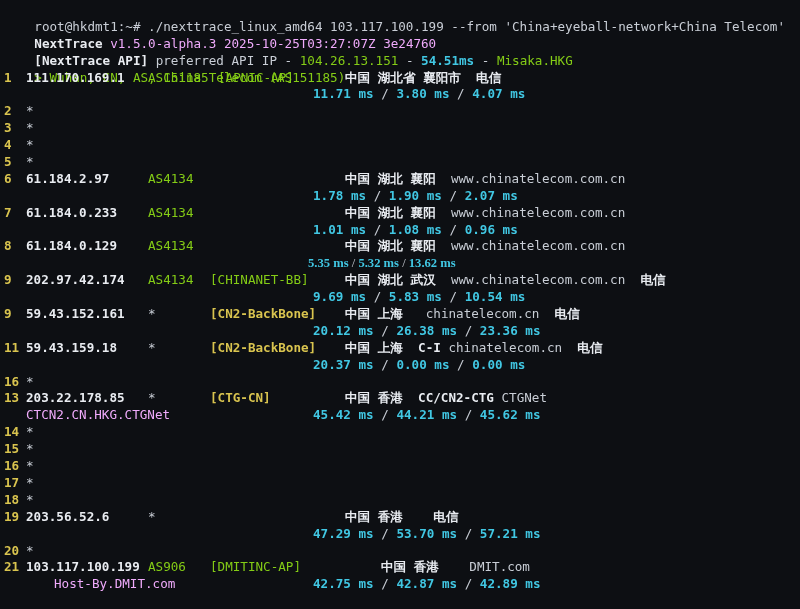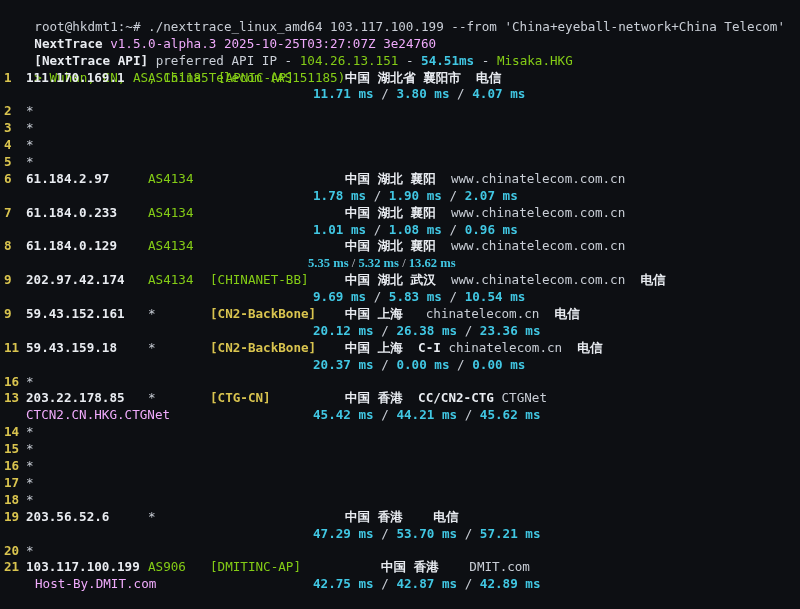--- a/index.html
+++ b/index.html
@@ -72,20 +72,20 @@
       <div class="line"><span class="at gy" style="left: 26px;">CTCN2.CN.HKG.CTGNet</span><span class="at " style="left: 313px;"><span class="cy">45.42 ms</span><span class="w"> / </span><span class="cy">44.21 ms</span><span class="w"> / </span><span class="cy">45.62 ms</span></span></div>
       <div class="line"><span class="at yel" style="left: 4px;">14</span><span class="at w" style="left: 26px;">*</span></div>
       <div class="line"><span class="at yel" style="left: 4px;">15</span><span class="at w" style="left: 26px;">*</span></div>
       <div class="line"><span class="at yel" style="left: 4px;">16</span><span class="at w" style="left: 26px;">*</span></div>
       <div class="line"><span class="at yel" style="left: 4px;">17</span><span class="at w" style="left: 26px;">*</span></div>
       <div class="line"><span class="at yel" style="left: 4px;">18</span><span class="at w" style="left: 26px;">*</span></div>
       <div class="line"><span class="at yel" style="left: 4px;">19</span><span class="at wb" style="left: 26px;">203.56.52.6</span><span class="at w" style="left: 148px;">*</span><span class="at " style="left: 345px;"><span class="wb">中国 香港    电信</span></span></div>
       <div class="line"><span class="at " style="left: 313px;"><span class="cy">47.29 ms</span><span class="w"> / </span><span class="cy">53.70 ms</span><span class="w"> / </span><span class="cy">57.21 ms</span></span></div>
       <div class="line"><span class="at yel" style="left: 4px;">20</span><span class="at w" style="left: 26px;">*</span></div>
       <div class="line"><span class="at yel" style="left: 4px;">21</span><span class="at wb" style="left: 26px;">103.117.100.199</span><span class="at grn" style="left: 148px;">AS906</span><span class="at grn" style="left: 210px;">[DMITINC-AP]</span><span class="at " style="left: 365px; margin-left: 16px;"><span class="wb">中国 香港</span><span class="w">    DMIT.com</span></span></div>
-      <div class="line"><span class="at gy" style="left: 11px; padding-left: 24px;">Host-By.DMIT.com</span><span class="at " style="left: 313px;"><span class="cy">42.75 ms</span><span class="w"> / </span><span class="cy">42.87 ms</span><span class="w"> / </span><span class="cy">42.89 ms</span></span></div>
+      <div class="line"><span class="at gy" style="left: 30px; padding-left: 24px;">Host-By.DMIT.com</span><span class="at " style="left: 313px;"><span class="cy">42.75 ms</span><span class="w"> / </span><span class="cy">42.87 ms</span><span class="w"> / </span><span class="cy">42.89 ms</span></span></div>
     </div>
 
   <div class="line">
     
   </div>
 
 </div>
 
 </body></html>

